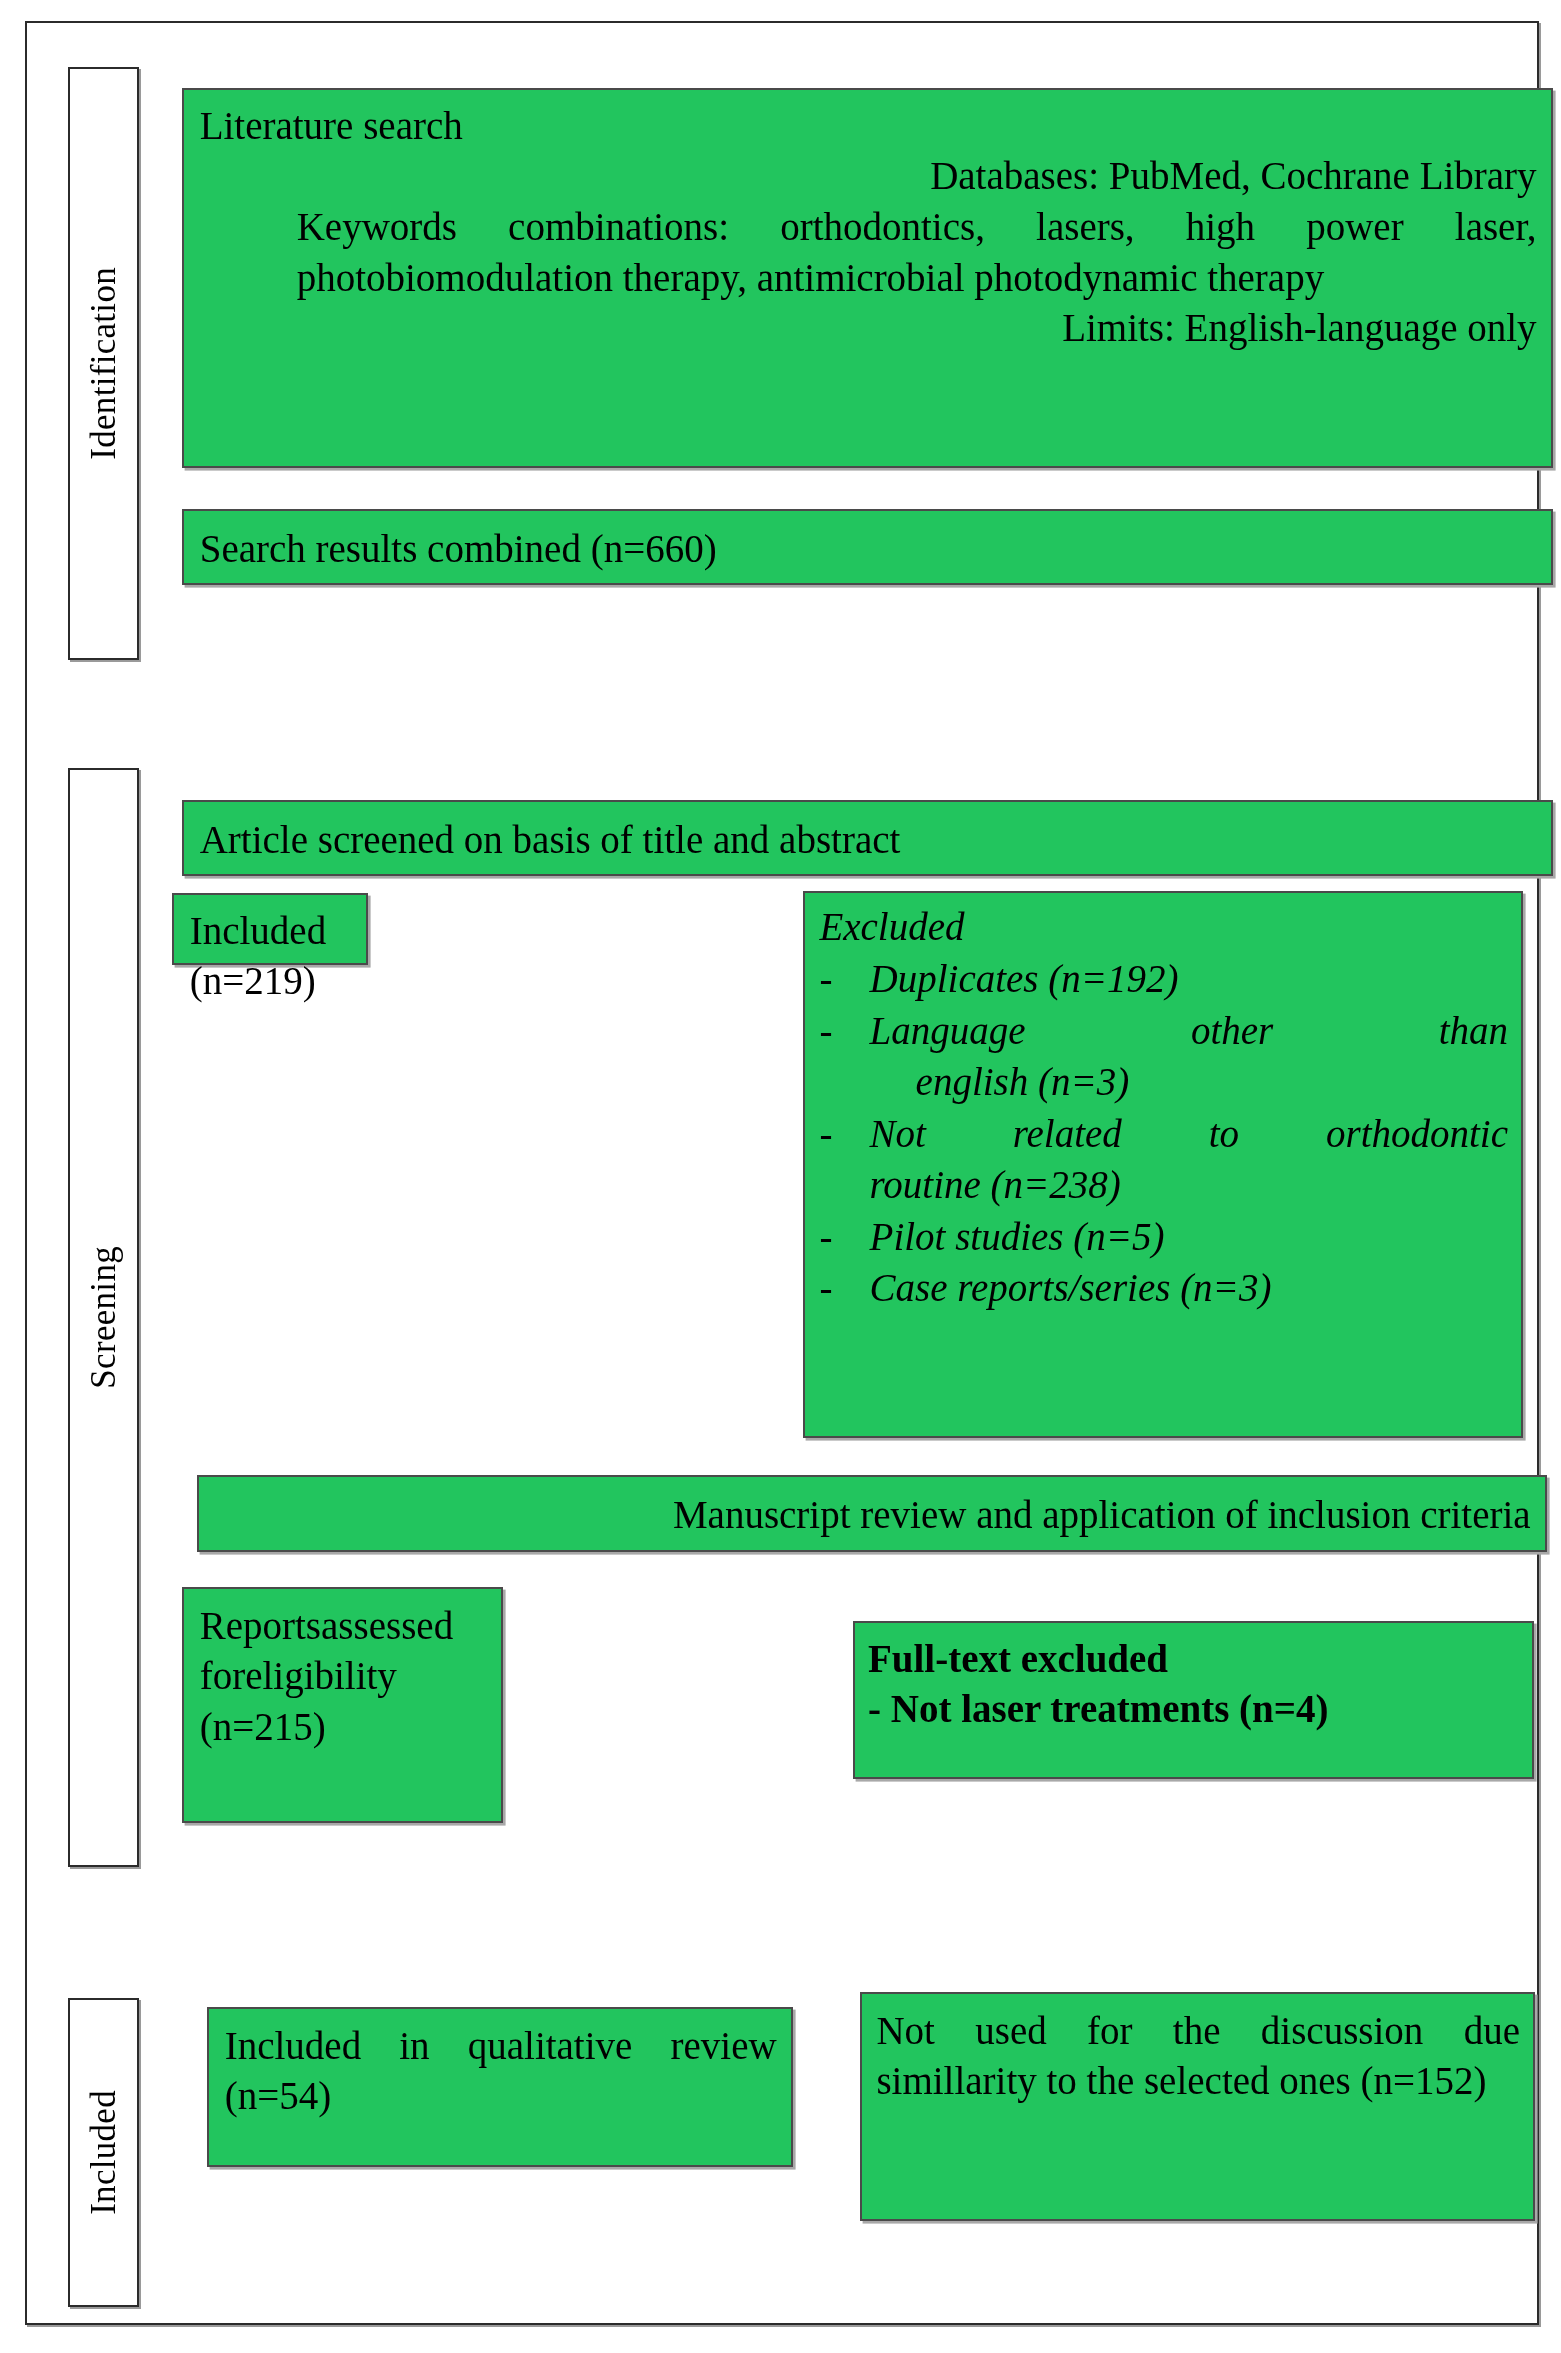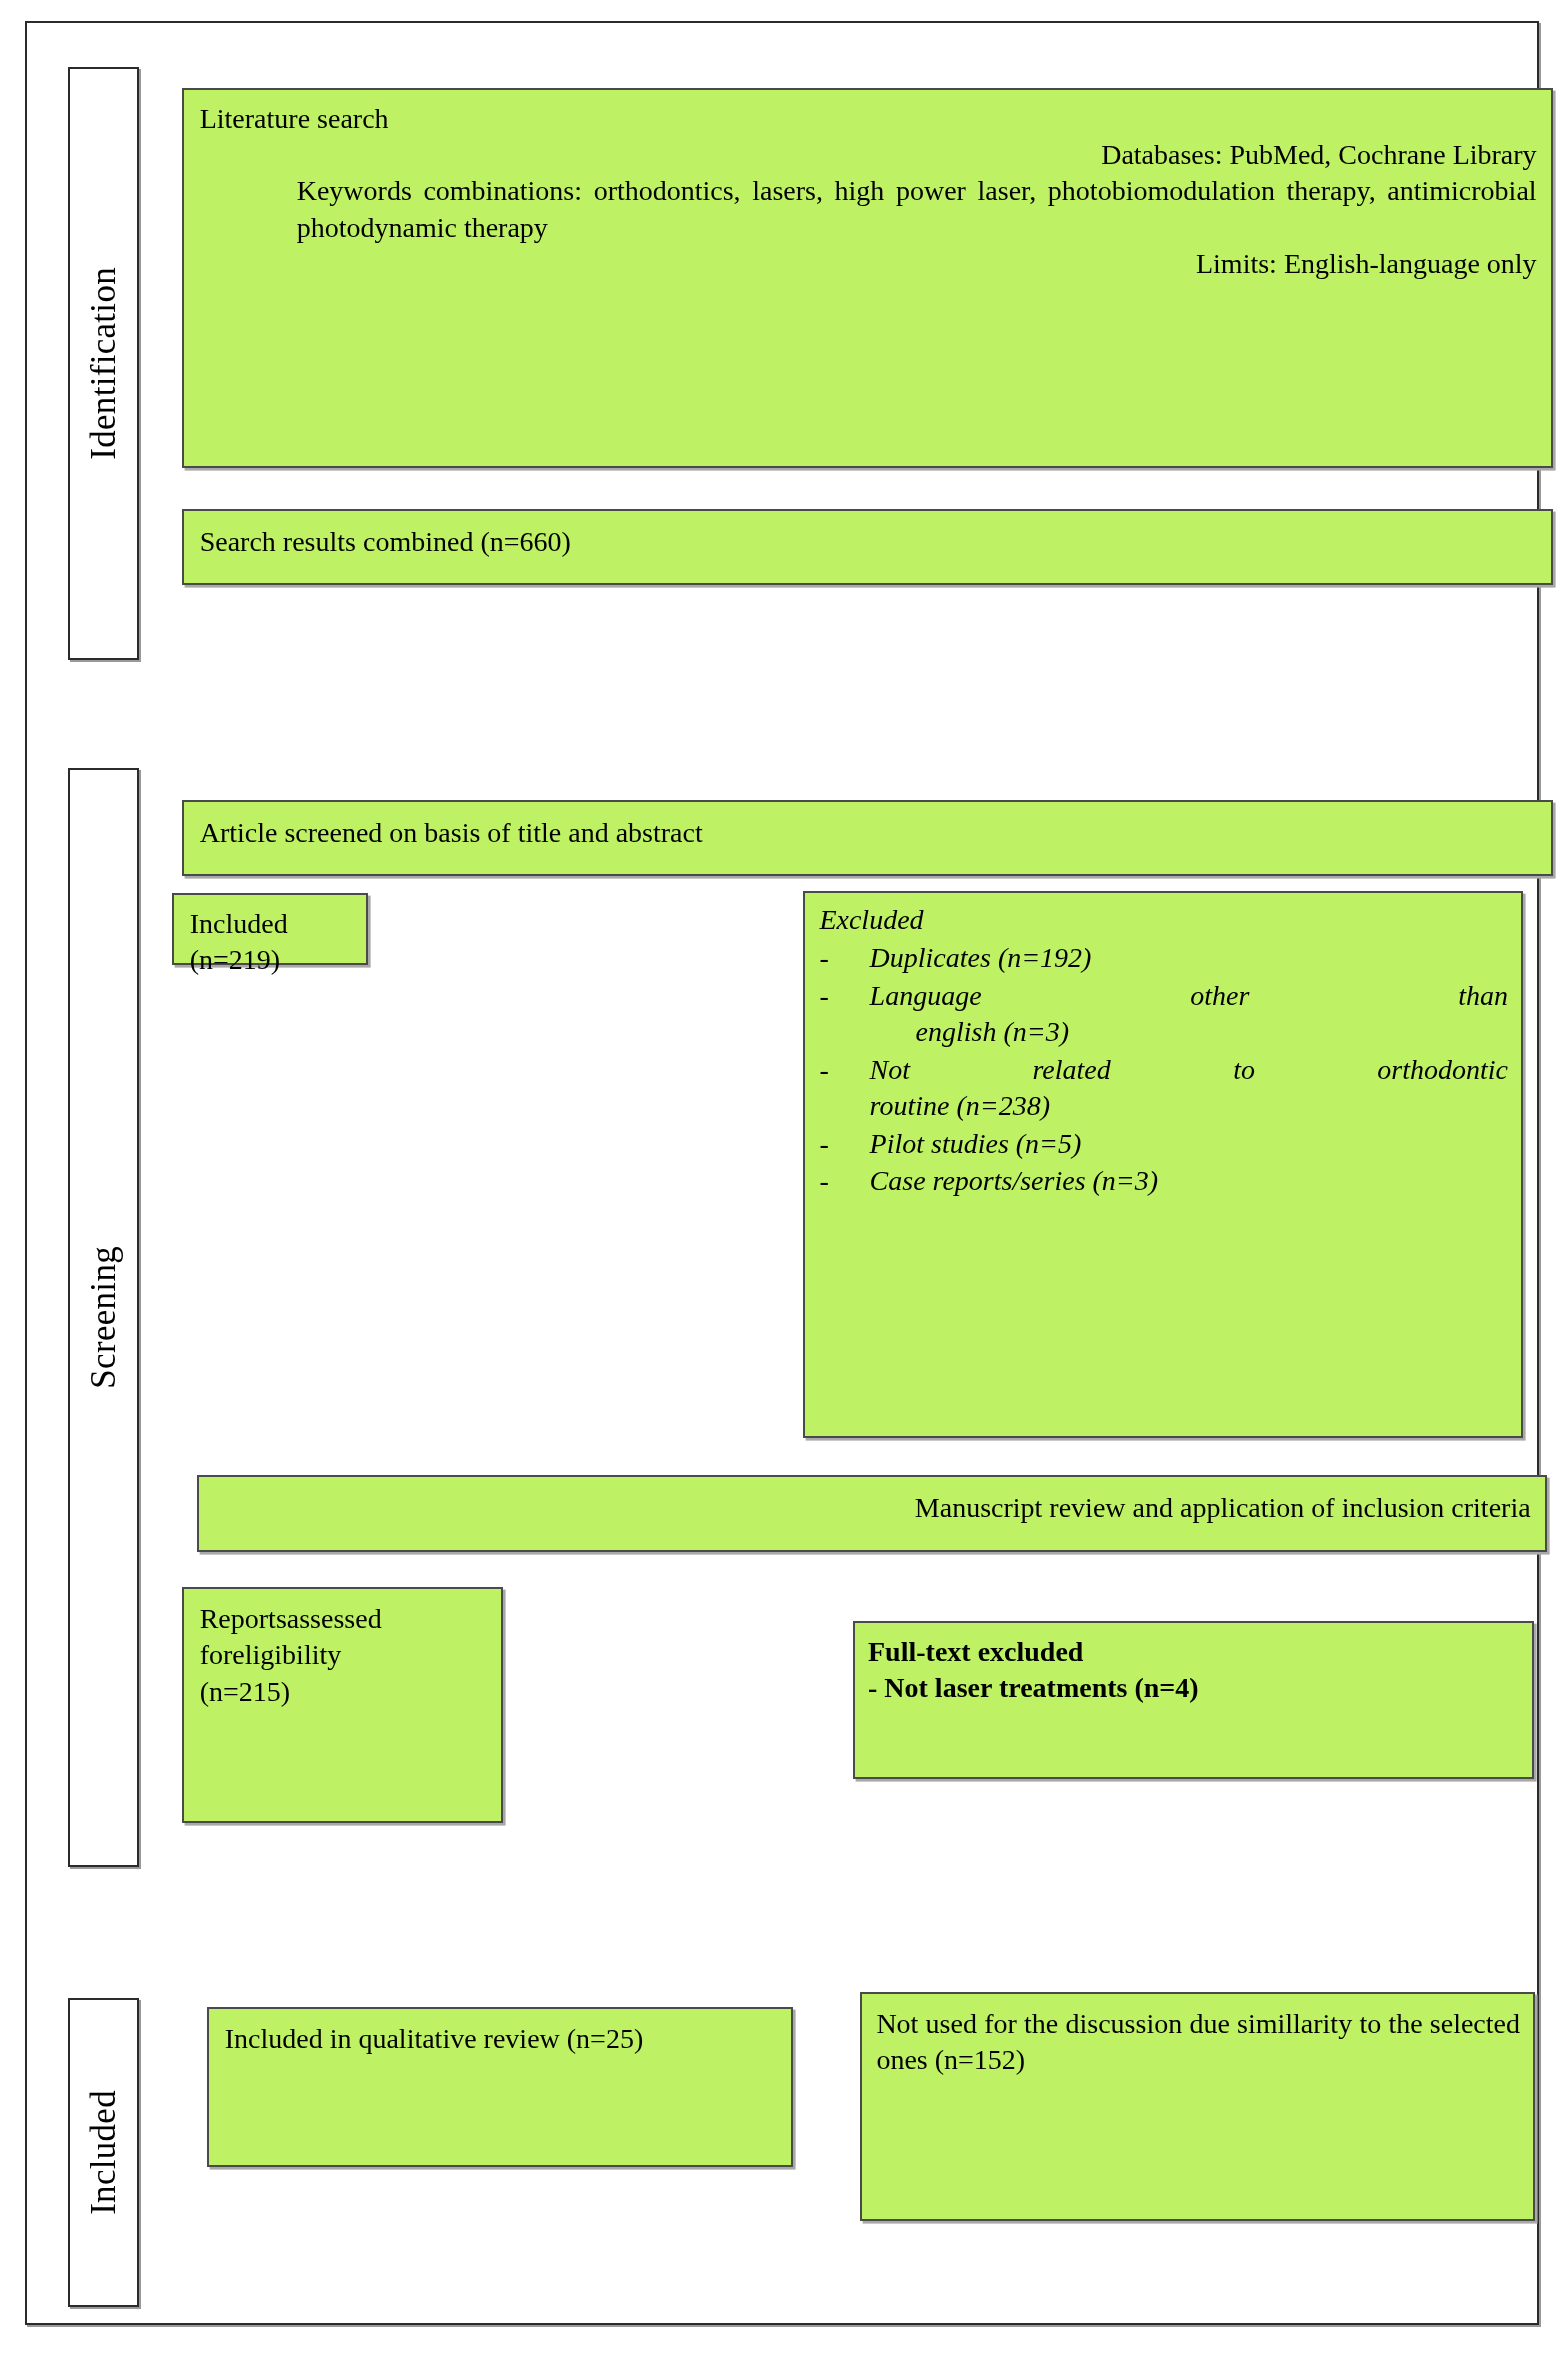--- a/index.html
+++ b/index.html
@@ -49,23 +49,23 @@
   #stage-identification{ left:41px; top:44px;  width:71px; height:593px; }
   #stage-screening    { left:41px; top:745px; width:71px; height:1099px; }
   #stage-included     { left:41px; top:1975px; width:71px; height:309px; }
 
   
   .box{
     position:absolute;
     border:2px solid #4a4a4a;
     box-sizing:border-box;
     box-shadow:2.6px 2.6px 0 0 #a8a8a8;
-    background:#bef264;
+    background:#22c55e;
     padding:10.5px 14.4px 10.5px 15.7px;
-    font-size:28px;
+    font-size:39px;
     line-height:1.30;
   }
   .box p{ margin:0; }
   .justify{ text-align:justify; text-align-last:left; }
 
   
   #box-literature-search{
     left:155px; top:65px; width:1371px; height:380px;
   }
   #box-literature-search .indent{
@@ -226,21 +226,21 @@
     <div class="box" id="box-fulltext-excluded">
       <p>Full-text excluded</p>
       <p>- Not laser  treatments (n=4)</p>
     </div>
 
     <div class="stage-label" id="stage-included">
       <span class="vtext">Included</span>
     </div>
 
     <div class="box justify" id="box-included-qualitative">
-      <p class="justify">Included in qualitative review  (n=25)</p>
+      <p class="justify">Included in qualitative review  (n=54)</p>
     </div>
 
     <div class="box justify" id="box-not-used">
       <p class="justify">Not used for the discussion due simillarity to the selected ones  (n=152)</p>
     </div>
 
   </div>
 </div>
 
 

